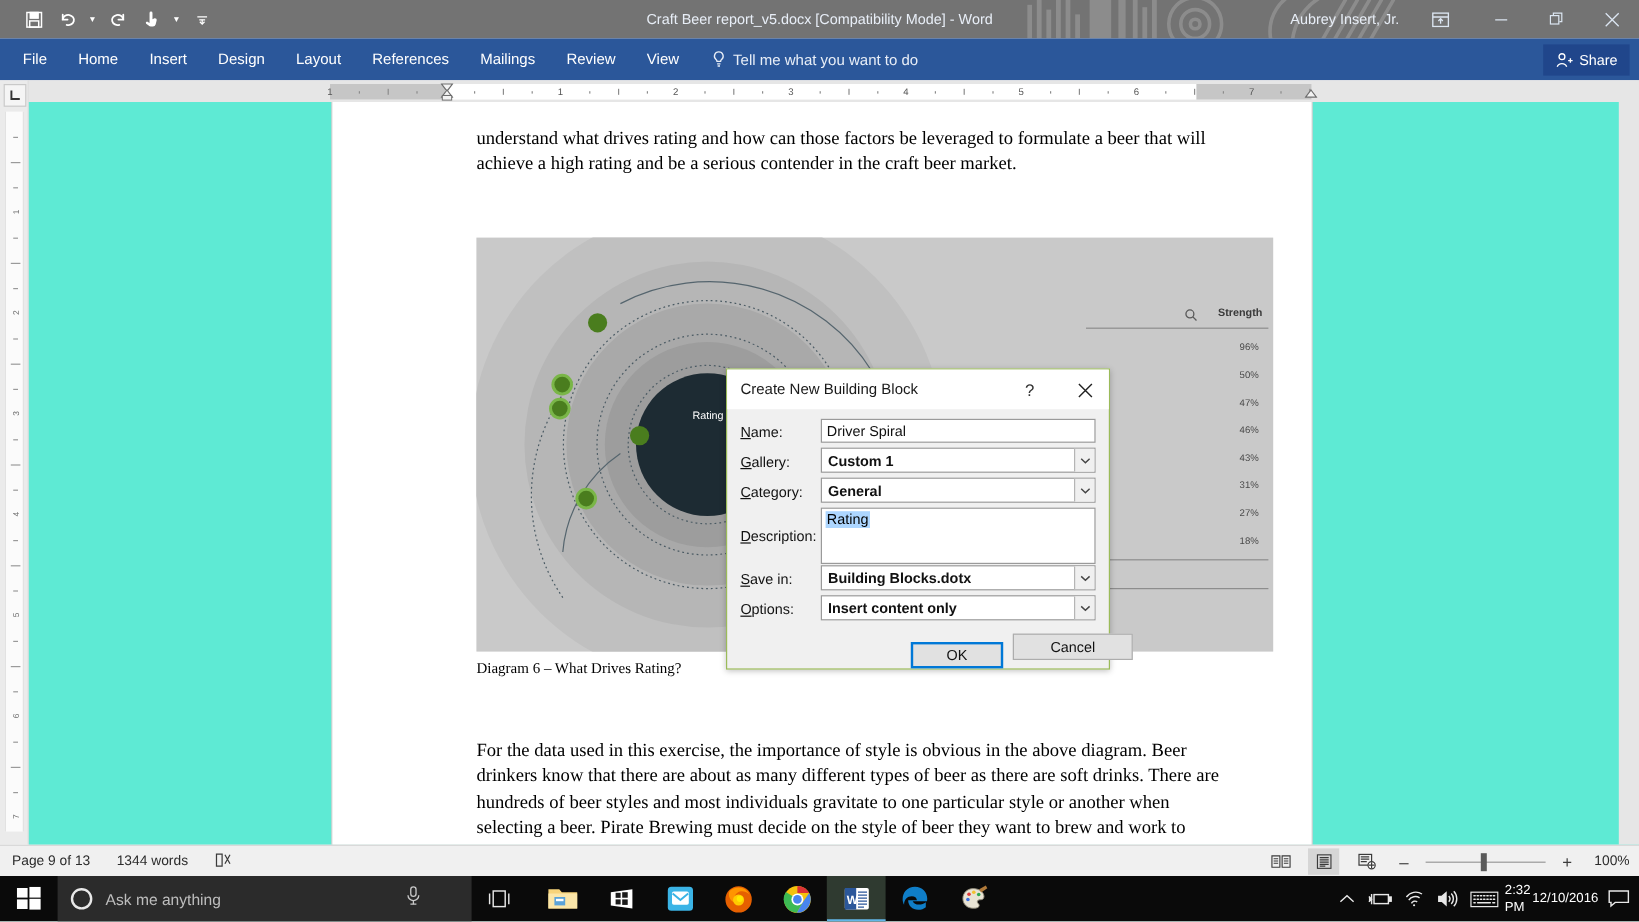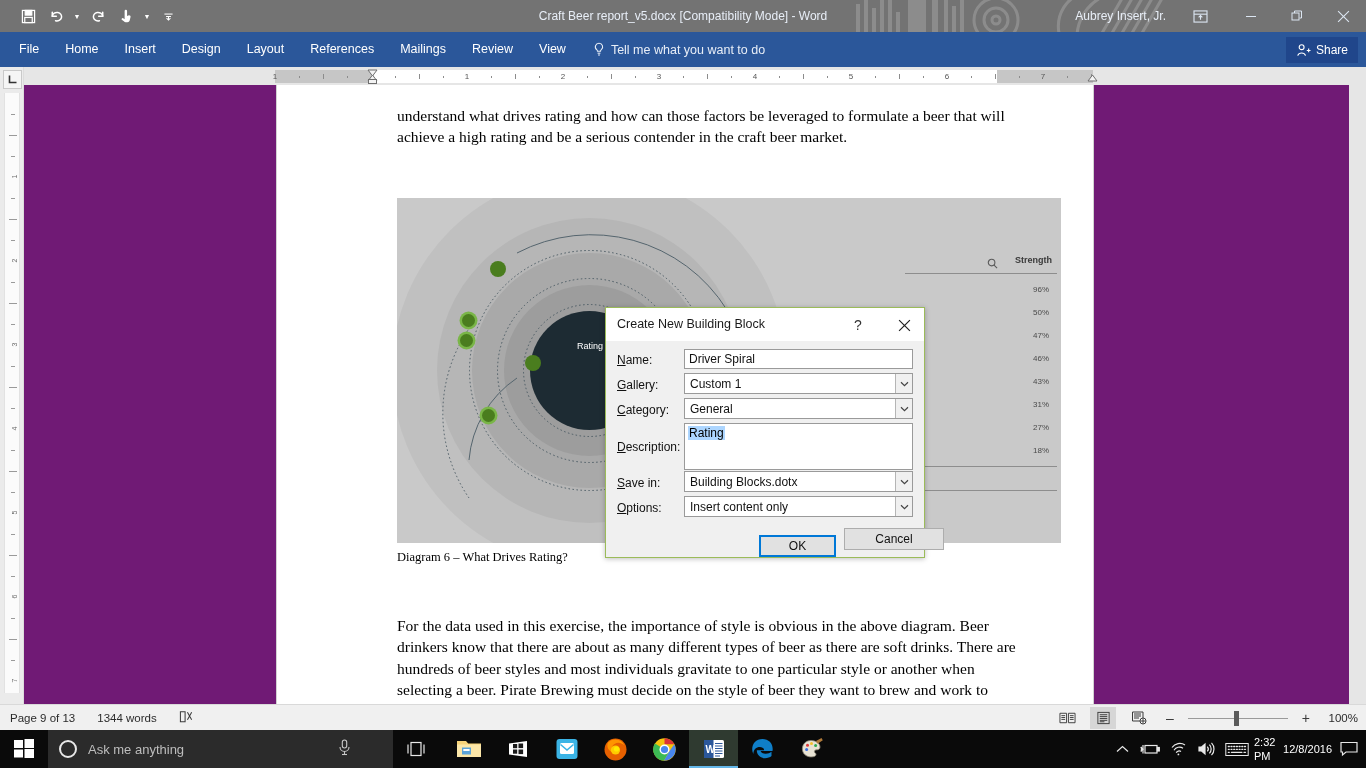--- a/index.html
+++ b/index.html
@@ -93,21 +93,21 @@
     background: #ffffff;
   }
   .hr-margin { position: absolute; top: 0; height: 13px; background: #c6c6c6; }
   .htick { position: absolute; top: 6px; width: 1px; height: 2px; background: #8c8c8c; }
   .htick.major { top: 4px; height: 5px; }
   .hnum { position: absolute; top: 2px; font-size: 8px; color: #555; transform: translateX(-50%); }
   .indent-marker { position: absolute; }
 
   .docarea {
     position: absolute; left: 24px; top: 18px; width: 1342px; height: 619px;
-    background: #701a75; overflow: hidden;
+    background: #5eead4; overflow: hidden;
   }
   .page {
     position: absolute; left: 253px; top: 0px; width: 816px; height: 619px;
     background: #ffffff; box-shadow: 0 0 0 1px #d2d2d2;
   }
   .scroll-right { position:absolute; right:0; top:0; width: 17px; height: 619px; background:#e6e6e6; }
 
   
   .doc-p {
     position: absolute; font-family: "Liberation Serif", serif;
@@ -167,21 +167,21 @@
   .dlg-label { position: absolute; font-size: 12px; color: #111; }
   .dlg-label u { text-decoration: underline; }
   .dlg-input {
     position: absolute; background: #ffffff; border: 1px solid #9a9a9a;
     font-size: 12px; color: #111; padding: 2px 4px; display: flex; align-items: center;
   }
   .dlg-combo {
     position: absolute; background: #ffffff; border: 1px solid #9a9a9a;
     font-size: 12px; color: #111; display: flex; align-items: center;
   }
-  .dlg-combo .cval { padding-left: 5px; flex: 1; }
+  .dlg-combo .cval { padding-left: 5px; flex: 1; font-weight: bold; }
   .dlg-arrow {
     width: 17px; height: 100%; background: #f0f0f0; border-left: 1px solid #b5b5b5;
     display: flex; align-items: center; justify-content: center;
   }
   .dlg-textarea {
     position: absolute; background: #ffffff; border: 1px solid #9a9a9a;
   }
   .sel-text {
     position: absolute; left: 3px; top: 2px; font-size: 12px; color: #000;
     background: #add6ff; padding: 0 1px;
@@ -779,21 +779,21 @@
           <rect x="0.8" y="1.5" width="22.4" height="12"></rect>
           <g stroke-width="1.3" stroke-linecap="round">
             <path d="M3.3 4.5 h1 M6 4.5 h1 M8.7 4.5 h1 M11.4 4.5 h1 M14.1 4.5 h1 M16.8 4.5 h1 M19.5 4.5 h1"></path>
             <path d="M3.3 7.3 h1 M6 7.3 h1 M8.7 7.3 h1 M11.4 7.3 h1 M14.1 7.3 h1 M16.8 7.3 h1 M19.5 7.3 h1"></path>
             <path d="M3.3 10.3 h1 M6.4 10.3 h10.5 M19 10.3 h1.5"></path>
           </g>
         </svg>
       </span>
       <span class="clock">
         <span>2:32 PM</span>
-        <span>12/8/2016</span>
+        <span>12/10/2016</span>
       </span>
       <span class="action-center">
         <svg width="18" height="16" viewBox="0 0 18 16" fill="none" stroke="#e8e8e8" stroke-width="1.2">
           <path d="M1 1.5 H17 V11 H6 L2.5 14 V11 H1 Z"></path>
         </svg>
       </span>
     </div>
   </div>
 
 </div>

